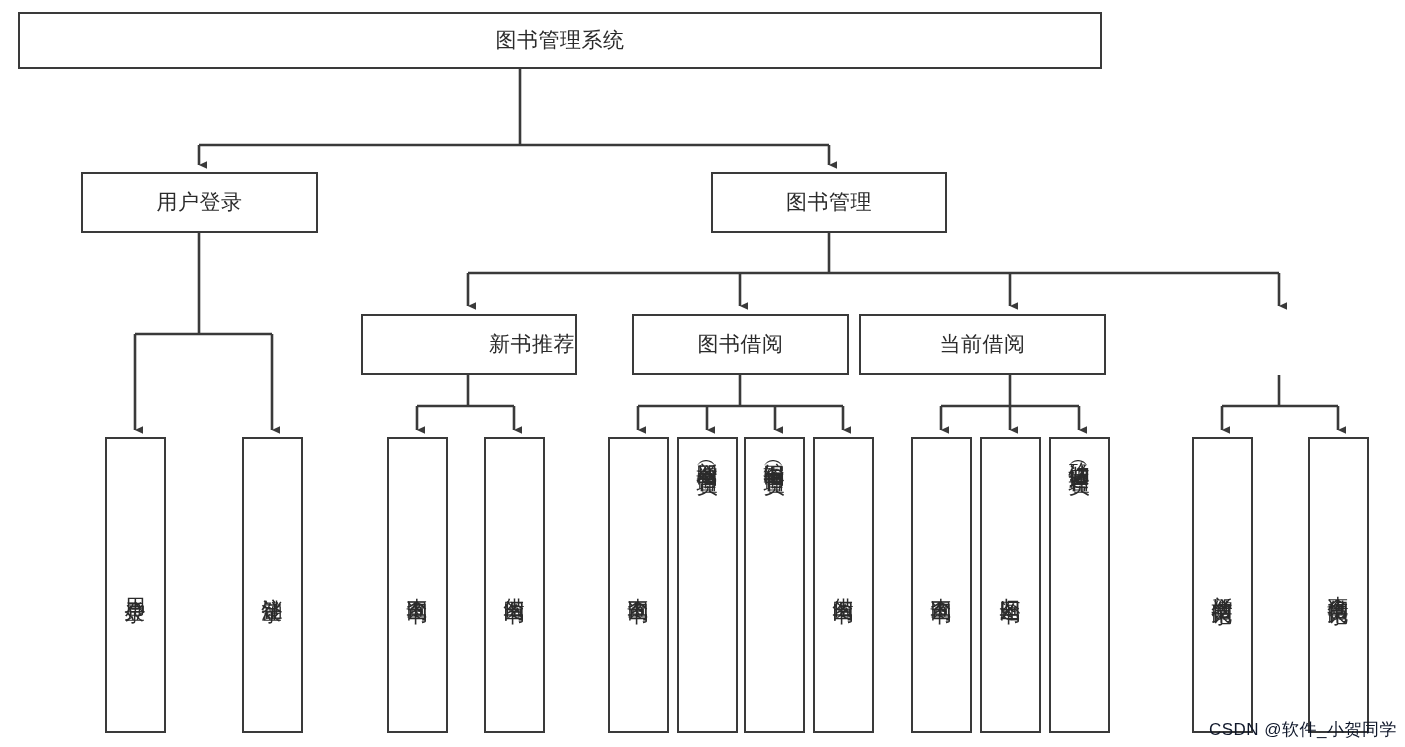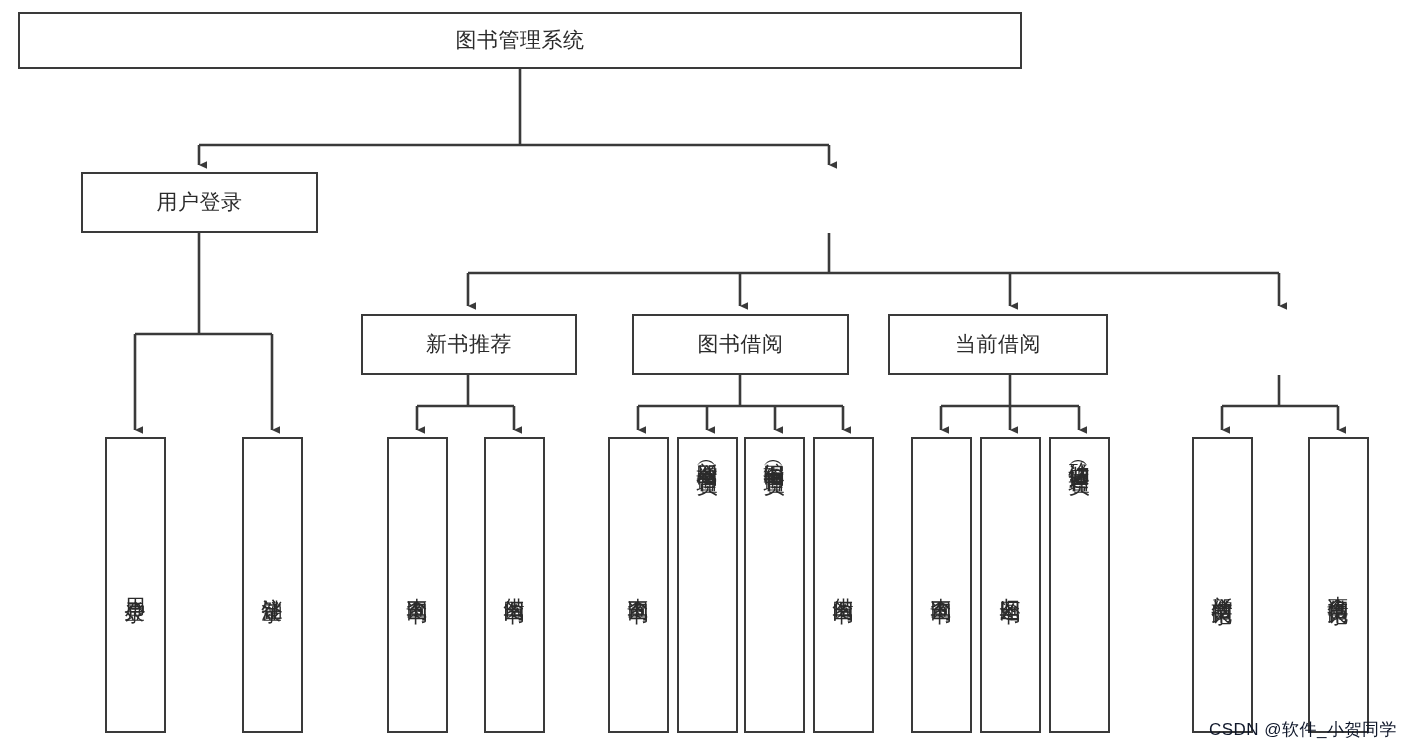--- a/index.html
+++ b/index.html
@@ -124,38 +124,41 @@
       <path d="M 1010 406 L 1010 430" marker-end="url(#arrowhead)"></path>
       <path d="M 1079 406 L 1079 430" marker-end="url(#arrowhead)"></path>
 
       <path d="M 1279 375 L 1279 406"></path>
       <path d="M 1222 406 L 1338 406"></path>
       <path d="M 1222 406 L 1222 430" marker-end="url(#arrowhead)"></path>
       <path d="M 1338 406 L 1338 430" marker-end="url(#arrowhead)"></path>
     </g>
   </svg>
 
-  <div class="node horiz" style="left:18px; top:12px; width:1004px; height:57px;">
+  <div class="node horiz" style="left:18px; top:12px; width:1084px; height:57px;">
     <span class="node-label">图书管理系统</span>
   </div>
 
   <div class="node horiz" style="left:81px; top:172px; width:237px; height:61px;">
     <span class="node-label">用户登录</span>
   </div>
 
-
-  <div class="node horiz" style="left:361px; top:314px; width:216px; height:61px;">
+  <div class="node horiz" style="left:711px; top:172px; width:236px; height:61px;">
+    <span class="node-label">图书管理</span>
+  </div>
+
+  <div class="node horiz" style="left:361px; top:314px; width:216px; height:61px;justify-content:flex-end;">
     <span class="node-label">新书推荐</span>
   </div>
 
   <div class="node horiz" style="left:632px; top:314px; width:217px; height:61px;">
     <span class="node-label">图书借阅</span>
   </div>
 
-  <div class="node horiz" style="left:888px; top:314px; width:220px; height:61px;text-align:center;">
+  <div class="node horiz" style="left:859px; top:314px; width:247px; height:61px;text-align:center;">
     <span class="node-label">当前借阅</span>
   </div>
 
 
   <div class="node vert centered" style="left:105px; top:437px; width:61px; height:296px;">
     <span class="node-label">用户登录</span>
   </div>
 
   <div class="node vert centered" style="left:242px; top:437px; width:61px; height:296px;">
     <span class="node-label">注销登录</span>

